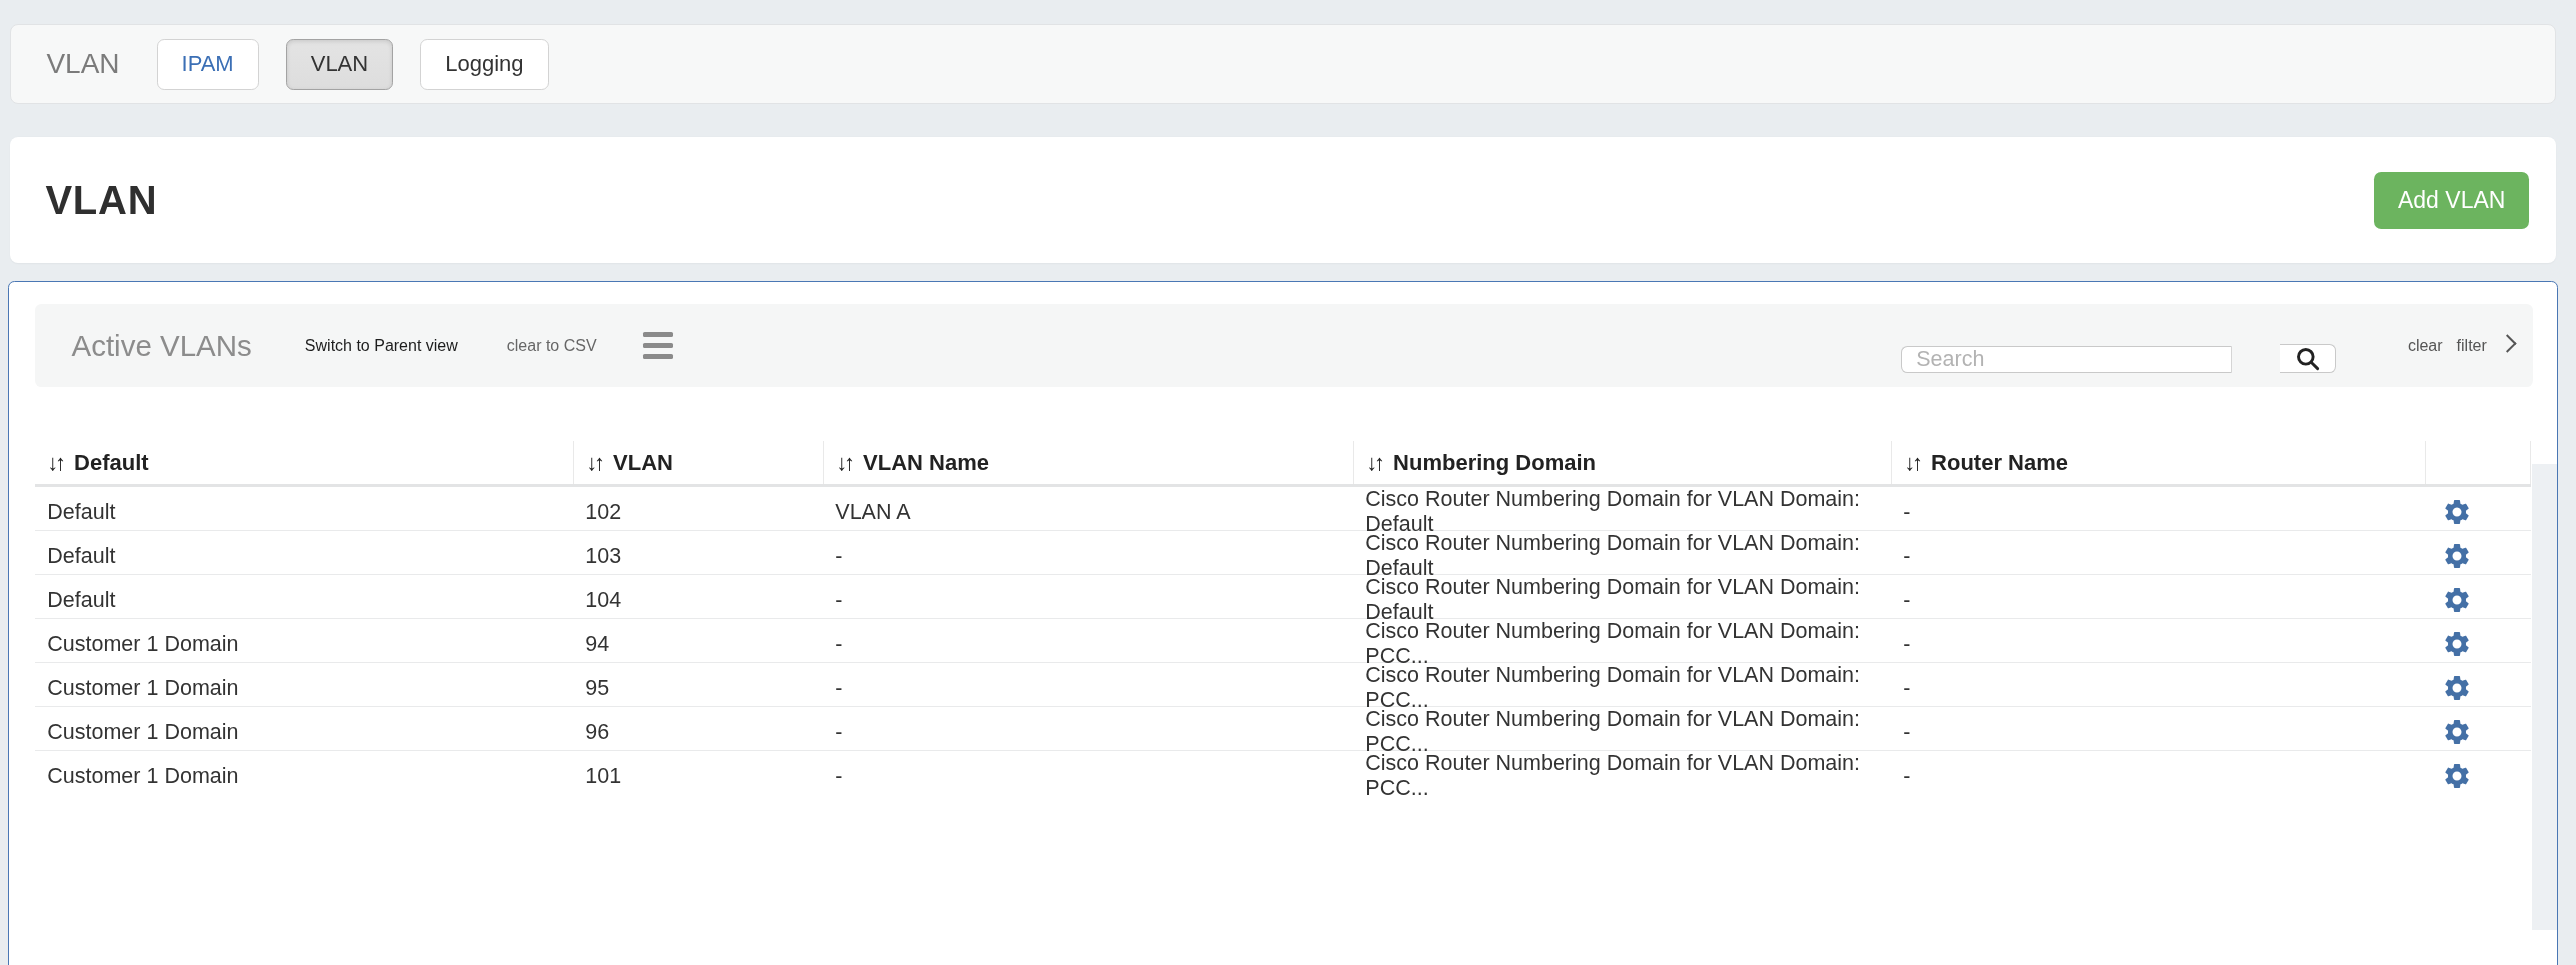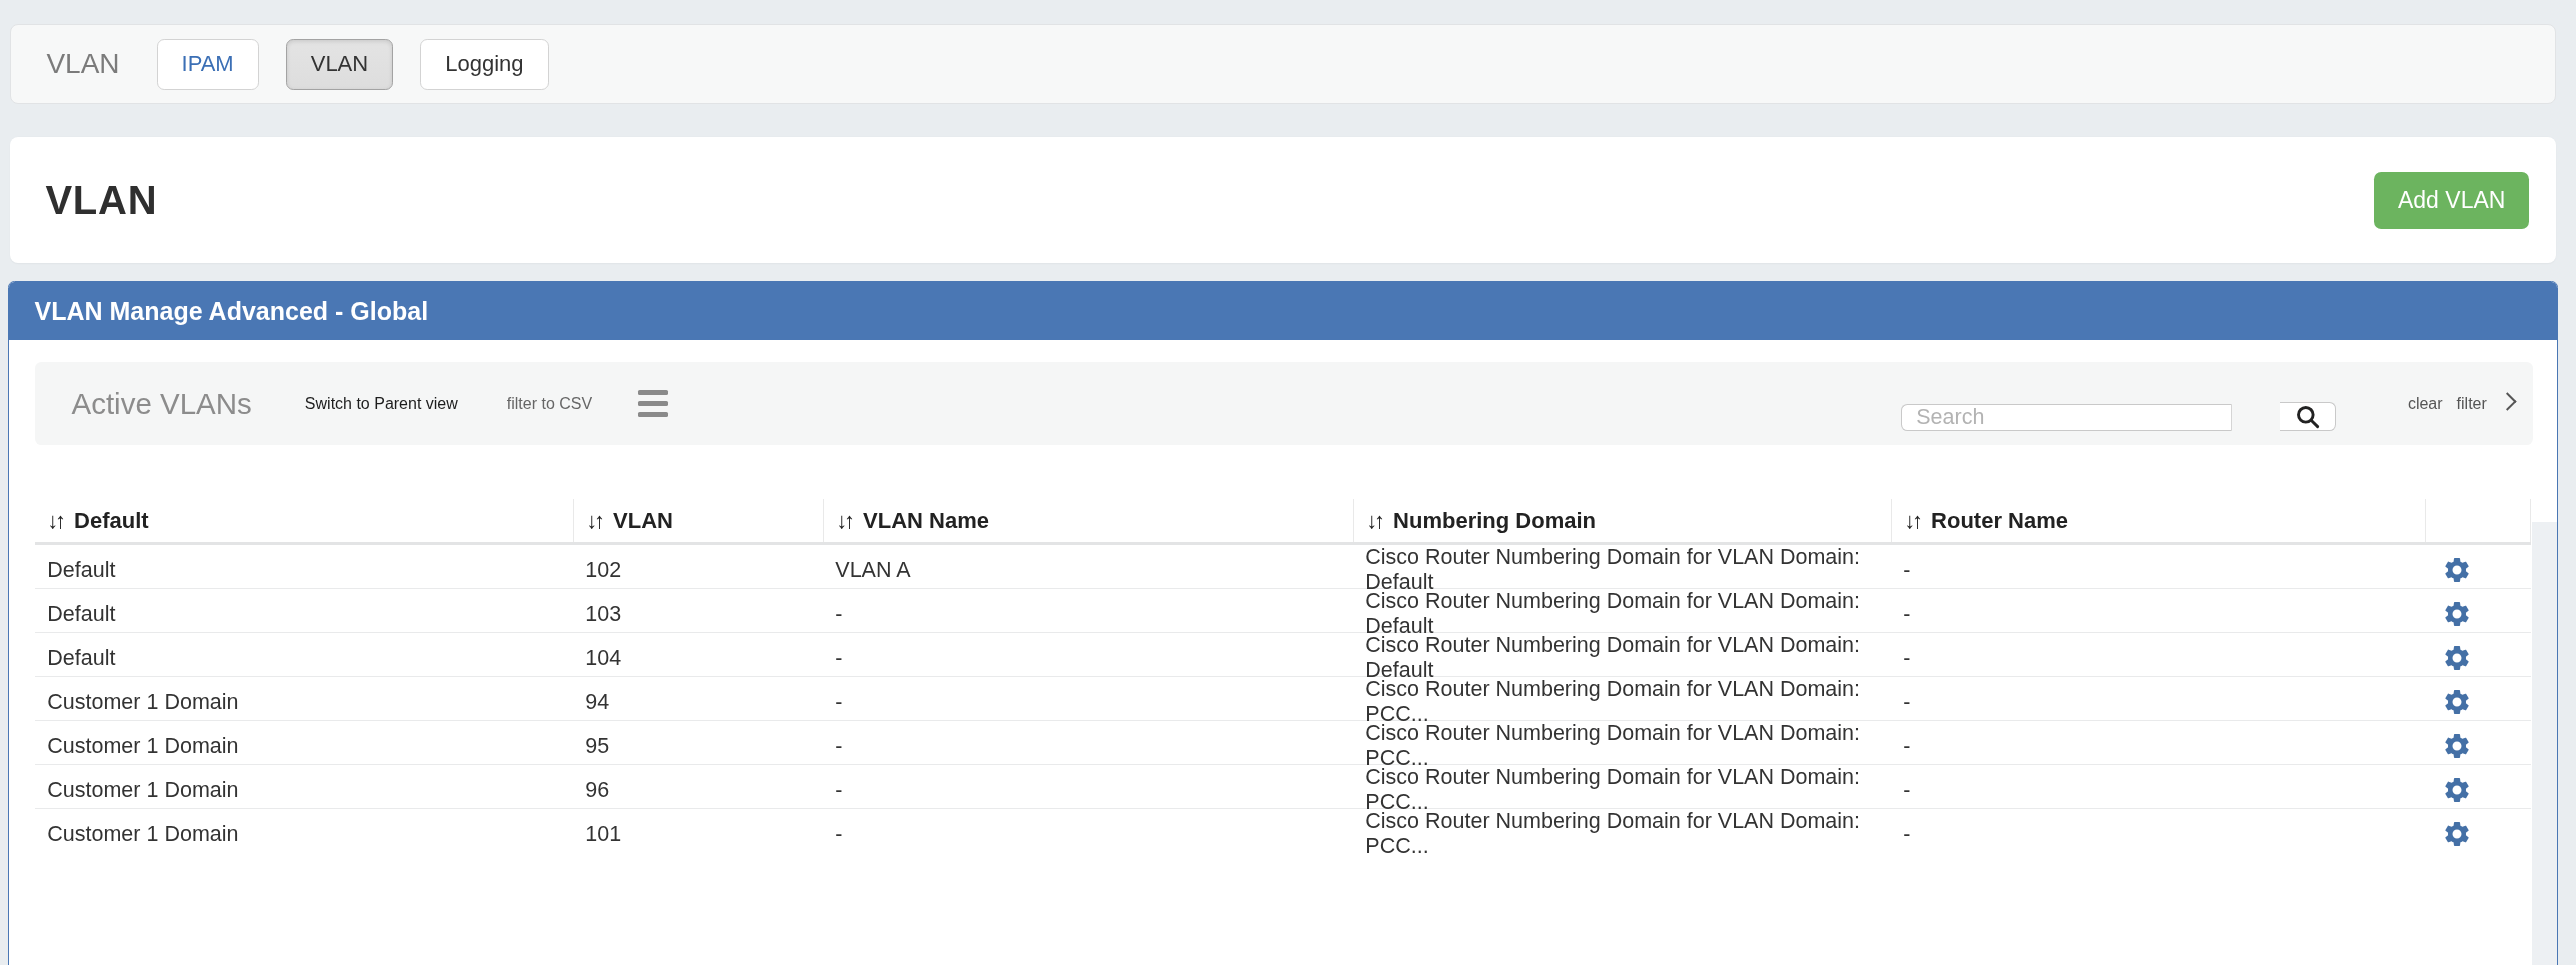--- a/index.html
+++ b/index.html
@@ -130,29 +130,26 @@
 </div>
 
 <div class="title-card">
   <div class="page-title">VLAN</div>
   <div class="title-actions">
     <button class="btn btn-green">Add VLAN</button>
   </div>
 </div>
 
 <div class="panel">
-  <div class="panel-header">
-    <span>VLAN Manage Advanced - Global</span>
-  </div>
   <div class="panel-body">
 
     <div class="toolbar">
       <div class="list-title">Active VLANs</div>
       <div class="tool-link switch-link">Switch to Parent view</div>
-      <div class="tool-link export-link">filter to CSV</div>
+      <div class="tool-link export-link">clear to CSV</div>
       <div class="hamburger">
         <span></span>
           <span></span>
           <span></span>
       </div>
       <div class="toolbar-spacer"></div>
       <div class="search-group">
         <input class="search-input" type="text" placeholder="Search" style="">
         <div class="search-btn">
           <svg width="27" height="27" viewBox="0 0 24 24" fill="none" stroke="#222" stroke-width="2.6" stroke-linecap="round">

